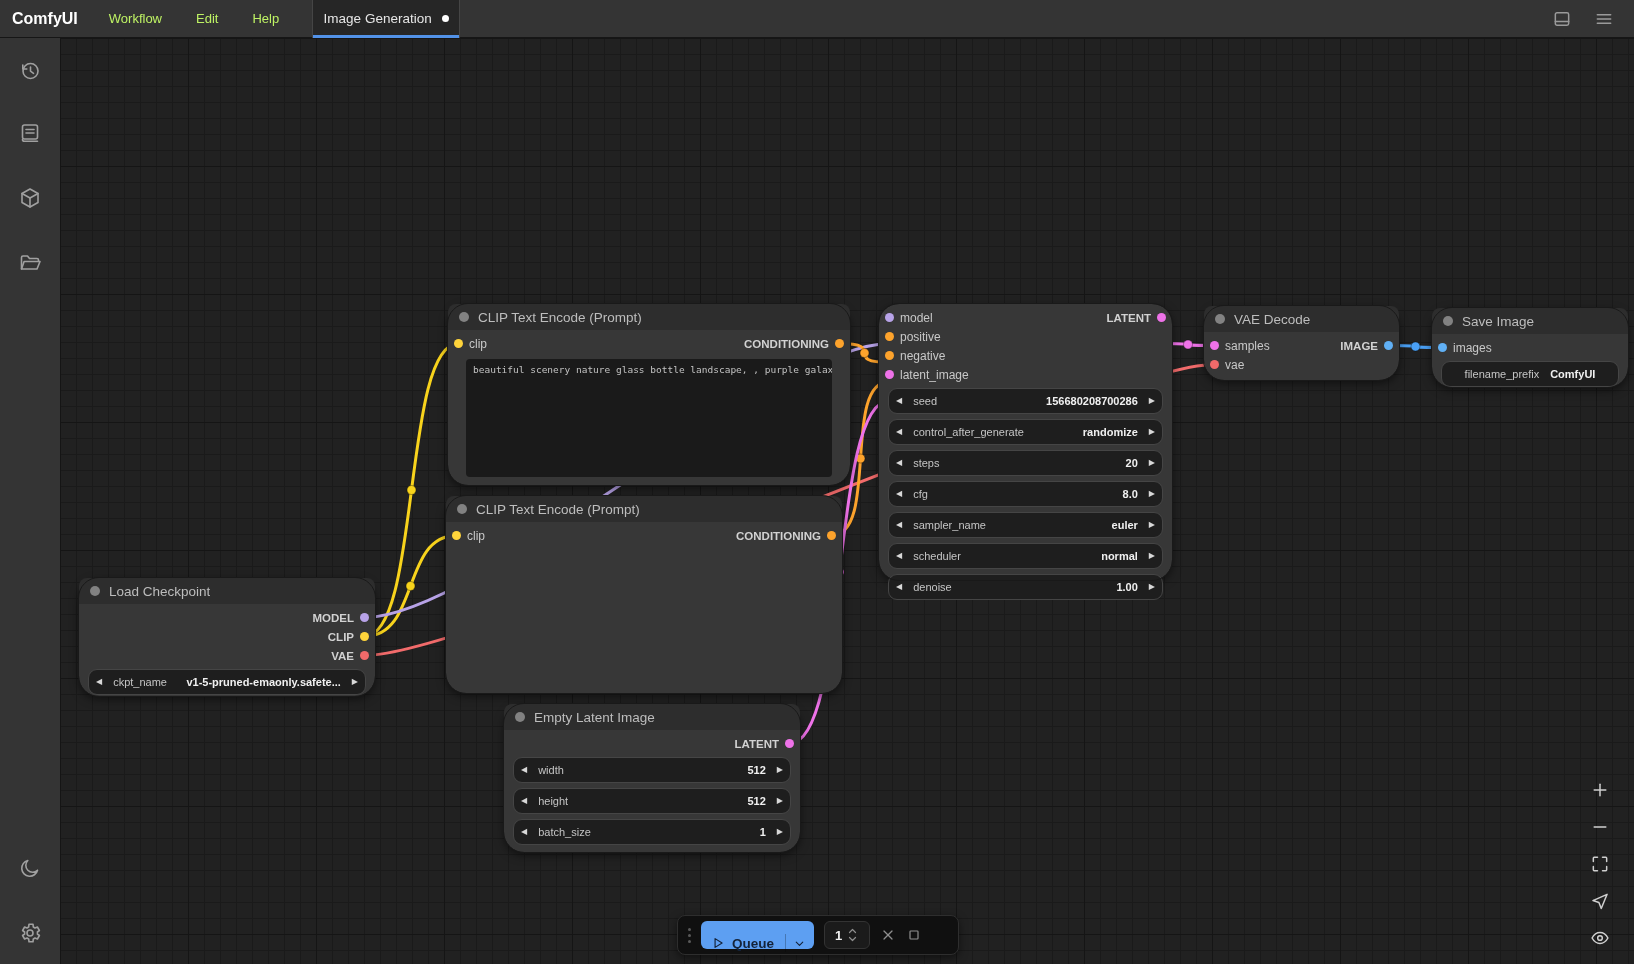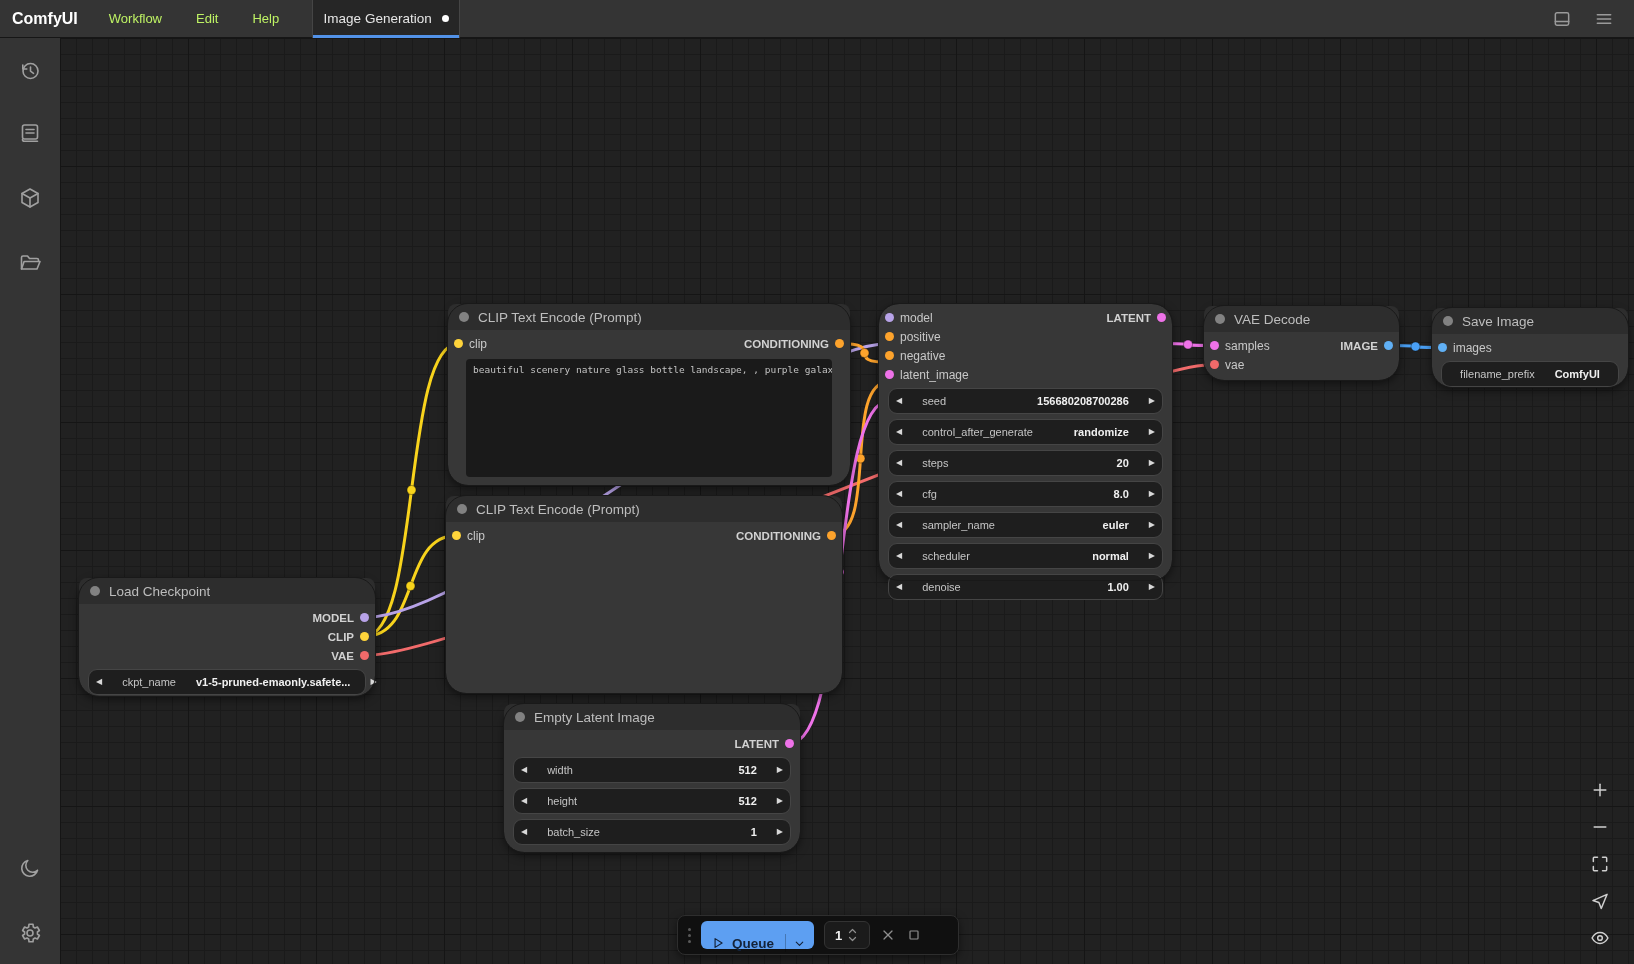--- a/index.html
+++ b/index.html
@@ -50,21 +50,21 @@
   .ports { padding-top:4px; }
   .port-row { height:19px; display:flex; align-items:center; justify-content:flex-start; }
   .pside { display:flex; align-items:center; gap:6px; }
   .pside.in { margin-left:6px; }
   .pside.out { margin-right:6px; margin-left:auto; }
   .dot { width:9px; height:9px; border-radius:50%; flex:none; }
   .plabel-in { font-size:12px; color:#c8c8c8; }
   .plabel-out { font-size:11.5px; font-weight:bold; color:#d2d2d2; }
   .widgets { display:flex; flex-direction:column; gap:5px; padding:4px 9px 8px; }
   .widget { height:17px; background:#1e1e1e; border:1px solid #454545; border-radius:9px;
-    display:flex; align-items:center; padding:12px 7px; gap:20px; font-size:11px; color:#c5c5c5; }
+    display:flex; align-items:center; padding:12px 7px; gap:11px; font-size:11px; color:#c5c5c5; }
   .widget .arr { font-size:8px; color:#d8d8d8; line-height:1; }
   .widget .wvalue { margin-left:auto; font-weight:bold; color:#f0f0f0; white-space:nowrap; }
   .widget.wtext { justify-content:center; }
   .widget.wtext .wvalue { margin-left:0; }
   .ta { margin:2px 9px; background:#1a1a1a; border-radius:4px; padding:5px 7px;
     font-family:"DejaVu Sans Mono", monospace; font-size:9.5px; color:#c2c2c2;
     line-height:1.35; overflow:hidden; white-space:nowrap; }
 
   
   .queue-bar { position:absolute; left:617px; top:877px; width:282px; height:40px;

